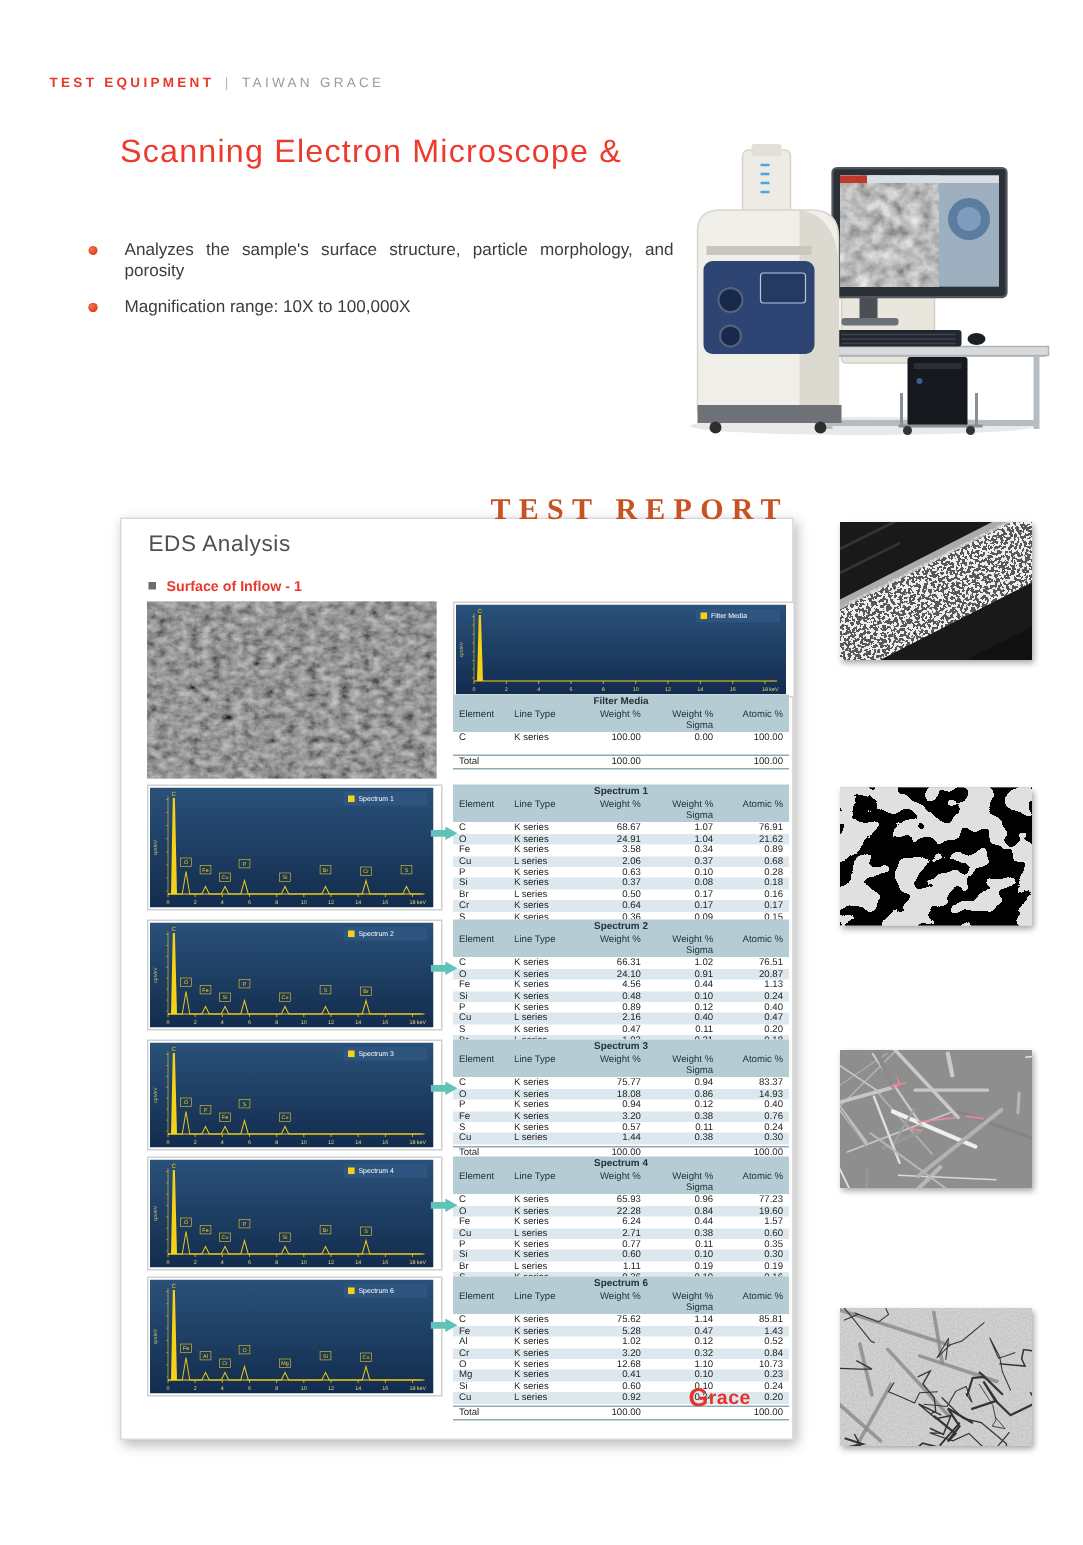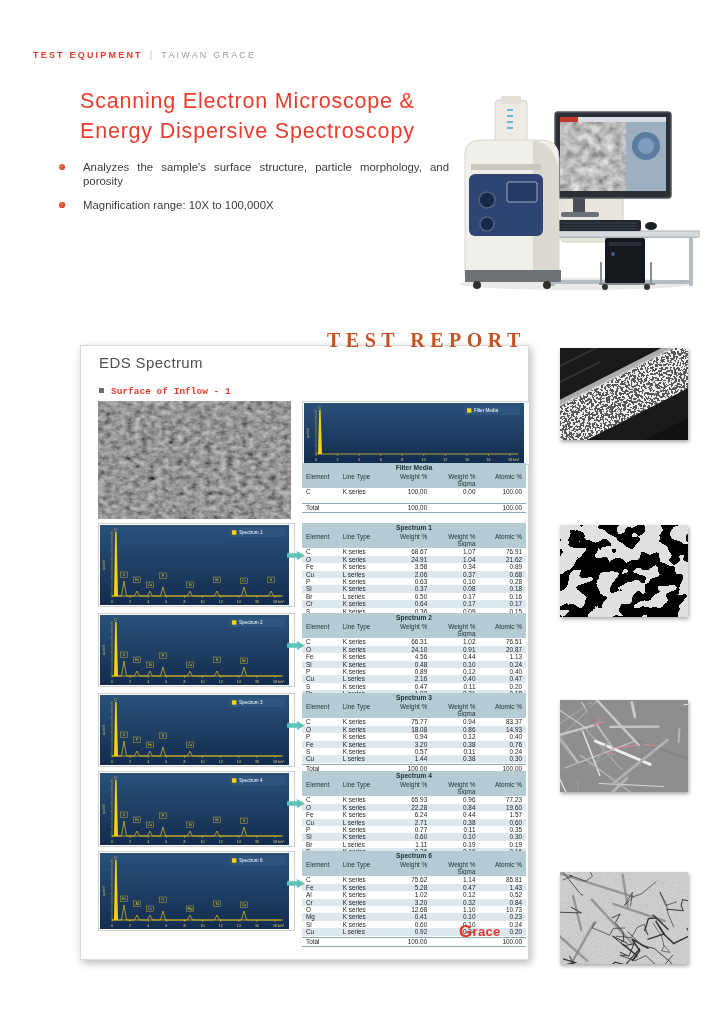--- a/index.html
+++ b/index.html
@@ -21,21 +21,21 @@
           background:radial-gradient(circle at 35% 35%,#f4764a,#d7260f);}
   
   .equip{position:absolute;left:455px;top:84px;width:248px;height:209px;}
   
   .watermark{position:absolute;left:327px;top:329px;font-family:"Liberation Serif",serif;
          font-weight:bold;font-size:20px;letter-spacing:5.5px;color:#c2410c;opacity:.9;z-index:5;}
   
   .card{position:absolute;left:80px;top:345px;width:447px;height:613px;background:#fff;
         border:1px solid #d9d9d9;box-shadow:2px 3px 8px rgba(0,0,0,0.28);z-index:2;}
   .card-title{position:absolute;left:18px;top:8px;font-size:15px;color:#4f4f4f;letter-spacing:.4px;}
-  .section{position:absolute;left:18px;top:40px;font-size:9.5px;color:#e8392b;font-weight:bold;font-family:Liberation Mono, monospace;}
+  .section{position:absolute;left:18px;top:40px;font-size:9.5px;color:#e8392b;font-weight:bold;}
   .section .sq{display:inline-block;width:5px;height:5px;background:#6d6d6d;margin-right:7px;vertical-align:1px;}
   .main-sem{position:absolute;left:17px;top:55px;width:193px;height:118px;}
   .chart{position:absolute;left:17px;width:193px;background:#fff;border:1px solid #d0d0d0;padding:1px;}
   .chart svg{display:block;}
   .fchart{position:absolute;left:221px;top:55px;width:224px;}
   .arrow{position:absolute;left:206px;width:18px;height:9px;background:#5fc2b6;
          clip-path:polygon(0 25%,55% 25%,55% 0,100% 50%,55% 100%,55% 75%,0 75%);z-index:3;}
   
   .tbl{position:absolute;left:221px;width:224px;background:#fff;font-size:6.4px;color:#1d1d1d;}
   .tbl-title{background:#b6ccd4;text-align:center;font-weight:bold;font-size:6.6px;
@@ -115,21 +115,20 @@
 </svg>
 
 <div class="page">
 
   <div class="hdr">
     <span class="red">TEST EQUIPMENT</span><span class="sep">|</span><span class="gray">TAIWAN GRACE</span>
   </div>
 
   <div class="title">
     <div>Scanning Electron Microscope &amp;</div>
-    <div>Energy Dispersive Spectroscopy</div>
   </div>
 
   <div class="bullets">
     <div class="bullet"><span class="dot"></span><span>Analyzes the sample's surface structure, particle morphology, and porosity</span></div>
     <div class="bullet"><span class="dot"></span></div>
     <div class="bullet"><span class="dot"></span><span>Magnification range: 10X to 100,000X</span></div>
   </div>
 
   <div class="equip">
     <svg viewBox="0 0 248 209" width="248" height="209">
@@ -196,21 +195,21 @@
 
       <rect x="10" y="186" width="96" height="12" fill="#6e7176"></rect>
       <circle cx="22" cy="201" r="4" fill="#2e2e2e"></circle>
         <circle cx="92" cy="201" r="4" fill="#2e2e2e"></circle>
     </svg>
   </div>
 
   <div class="watermark">TEST REPORT</div>
 
   <div class="card">
-    <div class="card-title">EDS Spectrum</div>
+    <div class="card-title">EDS Analysis</div>
     <div class="section">
       <span class="sq"></span><span>Surface of Inflow - 1</span>
     </div>
 
     <div class="main-sem">
       <svg viewBox="0 0 193 118" width="193" height="118">
         <rect width="193" height="118" fill="#4a4a4a"></rect>
         <rect width="193" height="118" filter="url(#fMain)"></rect>
         <rect width="193" height="118" fill="#222" opacity="0.25"></rect>
       </svg>

